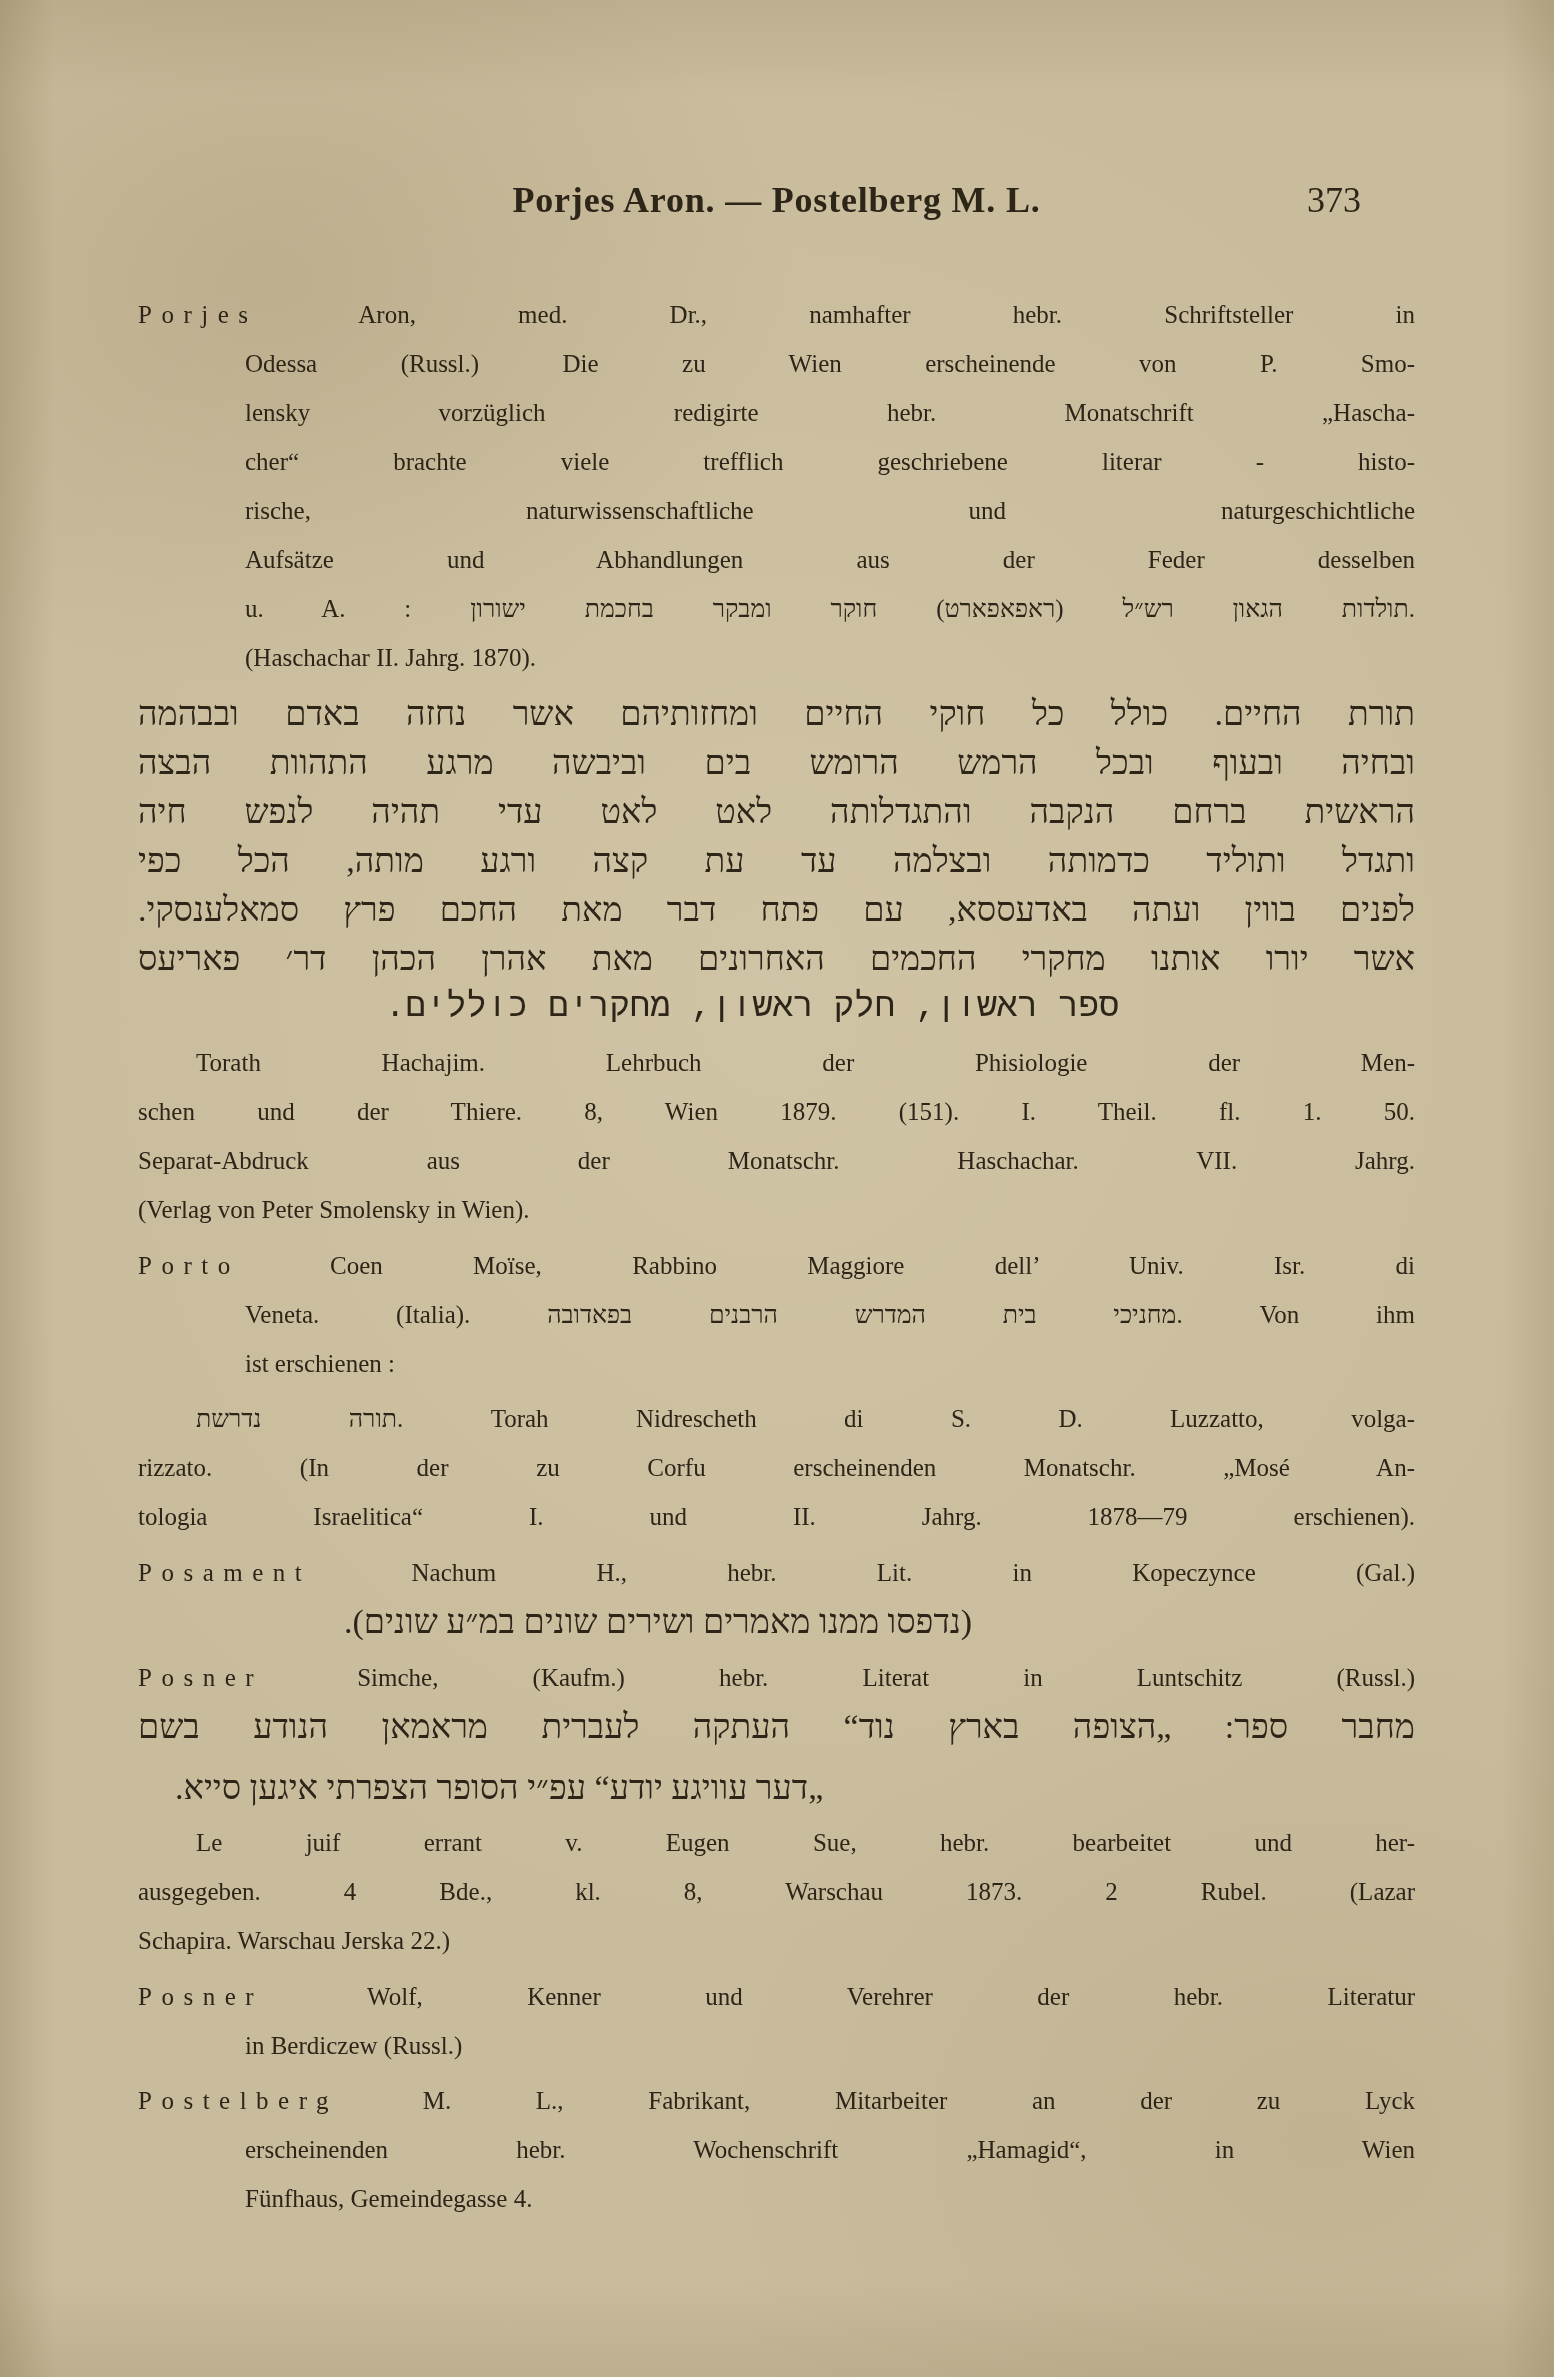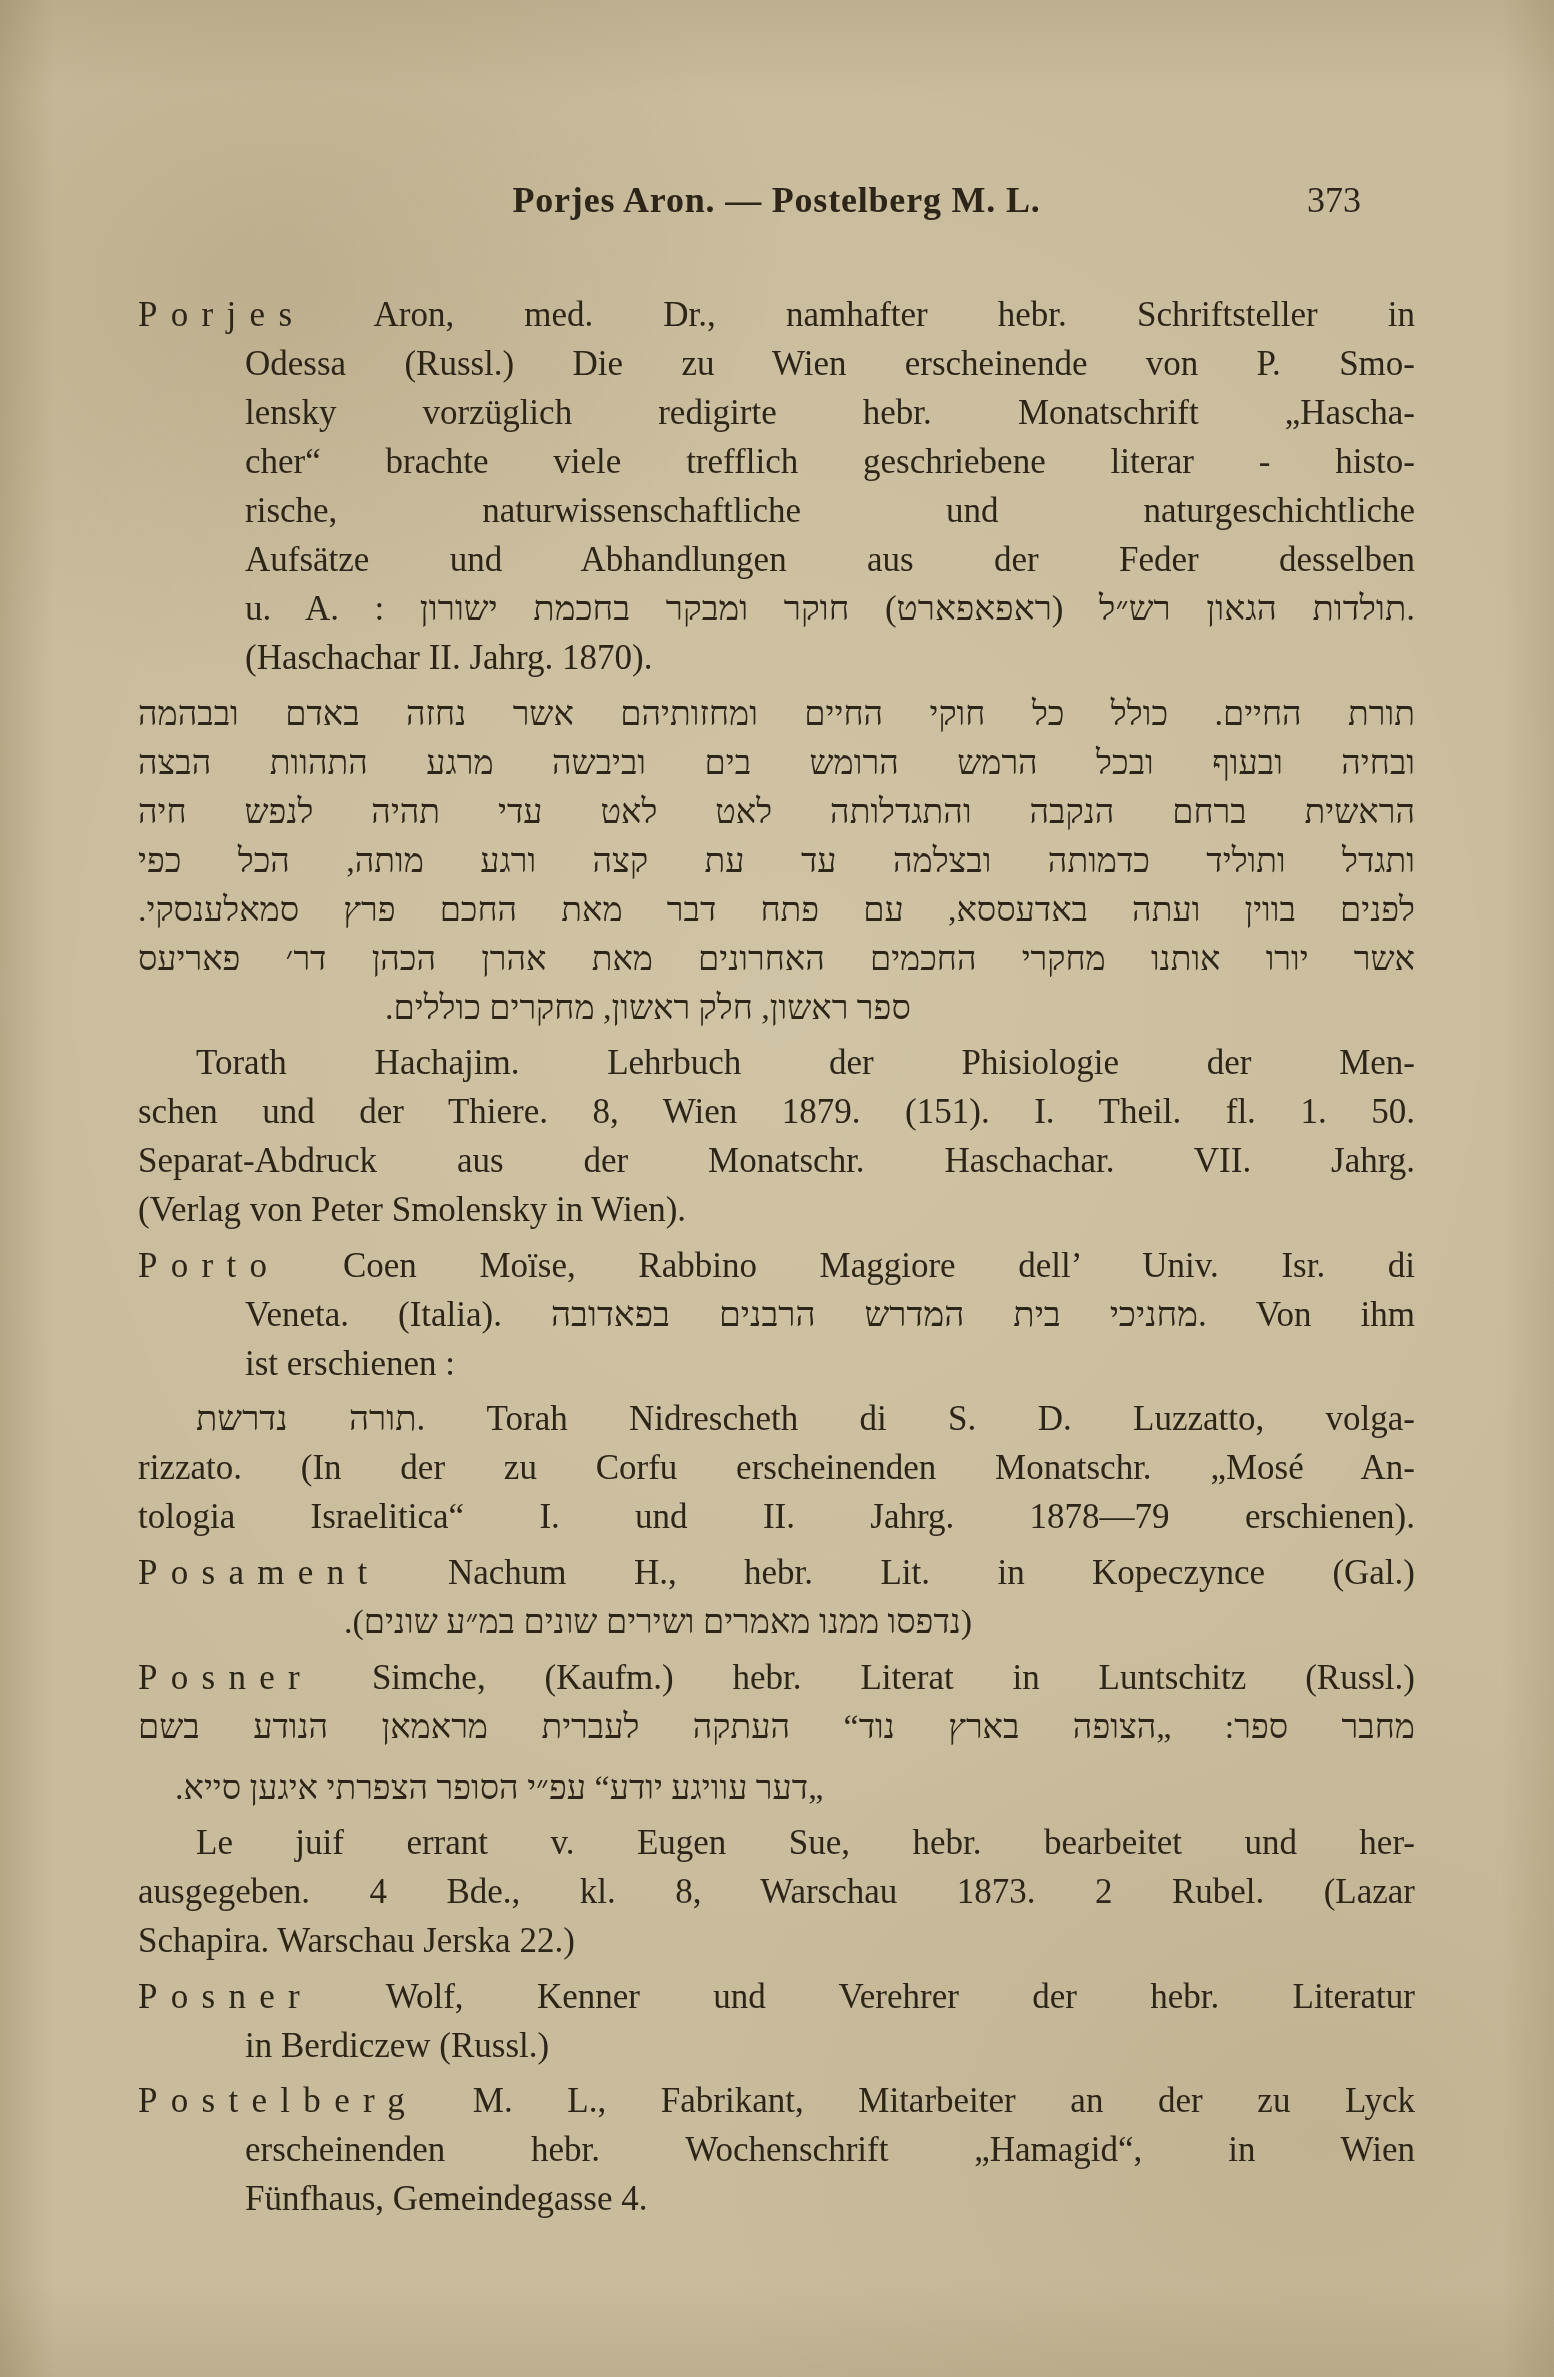--- a/index.html
+++ b/index.html
@@ -40,31 +40,31 @@
     font-weight: 400;
   }
   .text-block {
     position: absolute;
     left: 138px;
     top: 290px;
     width: 1277px;
   }
   .para { margin: 0 0 6.6px 0; }
   .line {
-    font-size: 35px;
+    font-size: 25px;
     line-height: 49px;
     white-space: normal;
   }
   .line[dir="rtl"] { font-size: 34px; }
   .j { text-align: justify; text-align-last: justify; }
   .cont { padding-left: 107px; }
   .ind { text-indent: 58px; }
   .pl45  { padding-left: 37px;  text-align: left; text-align-last: left; margin-top: 12px; }
   .pl250 { padding-left: 206px; text-align: left; text-align-last: left; }
-  .pl300 { padding-left: 247px; text-align: left; text-align-last: left; }
+  .pl300 { padding-left: 247px; text-align: left; text-align-last: left; font-family: Liberation Mono, monospace; }
   .sp { letter-spacing: 0.38em; }
 </style>
 </head>
 <body>
 
 <div class="page">
   <div class="header">
     <div class="title">Porjes Aron. — Postelberg M. L.</div>
     <div class="pagenum">373</div>
   </div>

